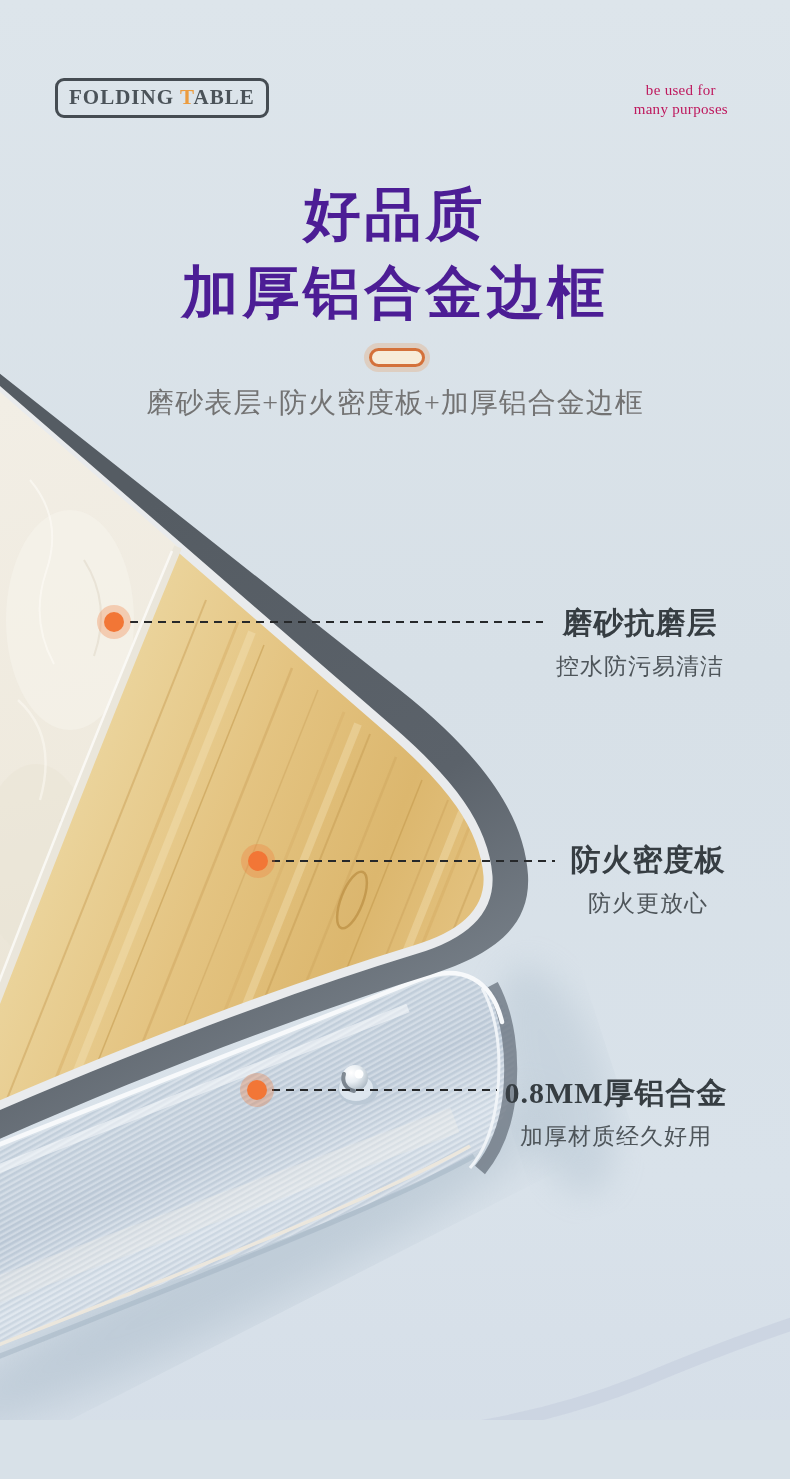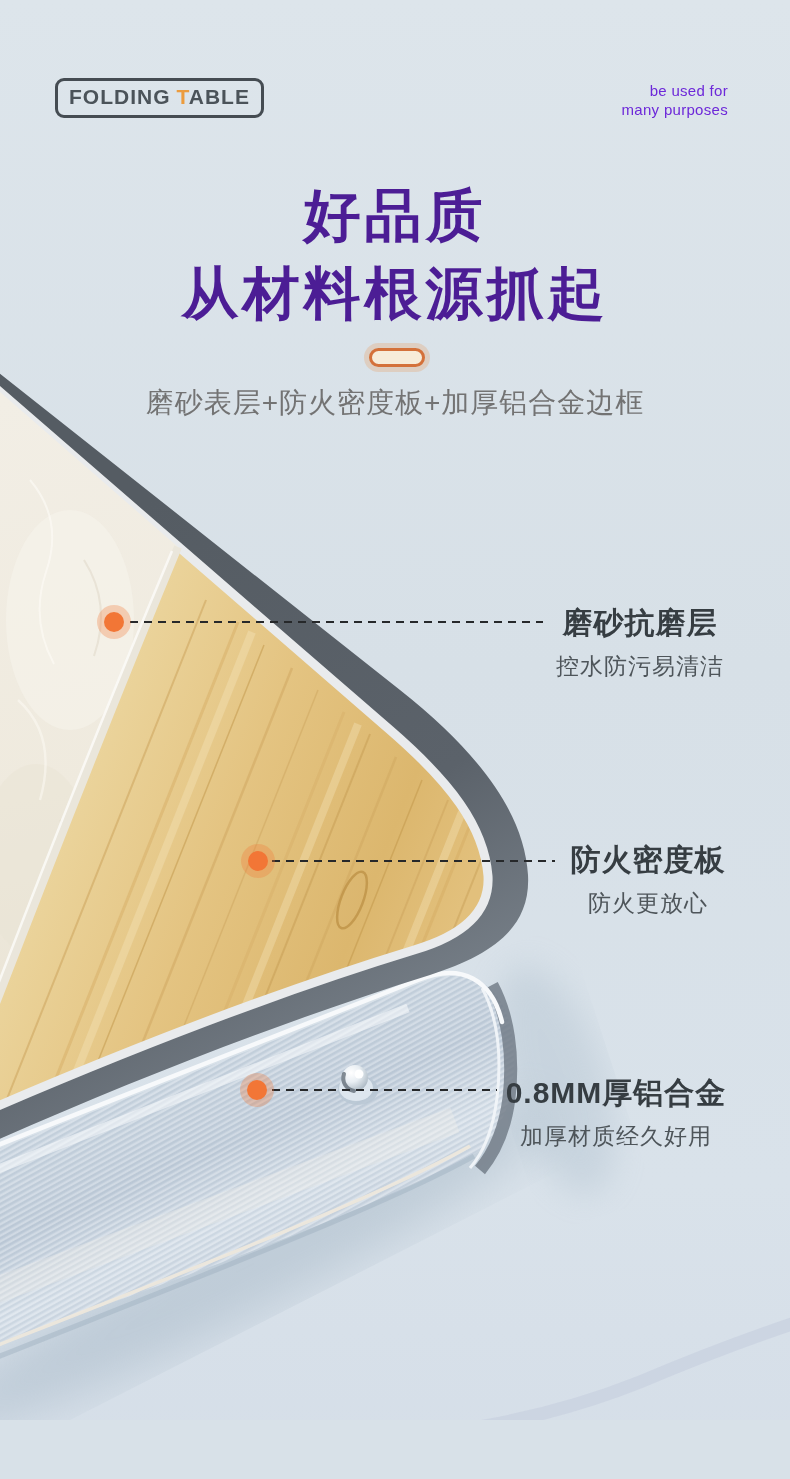--- a/index.html
+++ b/index.html
@@ -1,25 +1,25 @@
 <!DOCTYPE html>
 <html><head>
 <meta charset="utf-8">
 <style>
   html,body{margin:0;padding:0;background:#d8e1e8;}
   .page{position:relative;width:790px;height:1420px;overflow:hidden;
-        font-family:Liberation Sans, sans-serif;}
+        font-family:Liberation Serif, serif;}
   .photo-svg{position:absolute;left:0;top:0;width:790px;height:1479px;display:block;}
 
   
   .logo{position:absolute;left:55px;top:78px;border:3px solid #454c52;border-radius:9px;
         padding:4px 11px 6px 11px;color:#4b5359;font-weight:800;font-size:21px;
         letter-spacing:1px;line-height:24px;white-space:nowrap;}
   .logo .t-accent{color:#ec9c3e;margin-left:6px;}
-  .tagline{position:absolute;right:62px;top:81px;text-align:right;color:#6d28d9;
+  .tagline{position:absolute;right:62px;top:81px;text-align:center;color:#be185d;
         font-size:15px;line-height:19px;letter-spacing:.3px;}
 
   
   .title{position:absolute;left:0;top:176px;width:790px;text-align:center;
          color:#4c1d95;font-weight:900;font-size:57px;line-height:78px;letter-spacing:4px;}
   .divider-pill{position:absolute;left:369px;top:348px;width:50px;height:13px;
          border:3px solid #d4713a;border-radius:10px;background:#f7ecd9;
          box-shadow:0 0 0 5px rgba(233,160,104,.3);}
   .subtitle{position:absolute;left:0;top:384px;width:790px;text-align:center;
          color:#737373;font-size:28px;letter-spacing:1px;font-weight:500;}
@@ -190,21 +190,21 @@
     <span>FOLDING</span><span class="t-accent">T</span><span>ABLE</span>
   </div>
 
   <div class="tagline">
     <div>be used for</div>
     <div>many purposes</div>
   </div>
 
   <div class="title">
     <div>好品质</div>
-    <div>从材料根源抓起</div>
+    <div>加厚铝合金边框</div>
   </div>
 
   <div class="divider-pill"></div>
 
   <div class="subtitle">磨砂表层+防火密度板+加厚铝合金边框</div>
 
   <div class="callout c1">
     <div class="co-h">磨砂抗磨层</div>
     <div class="co-s">控水防污易清洁</div>
   </div>

